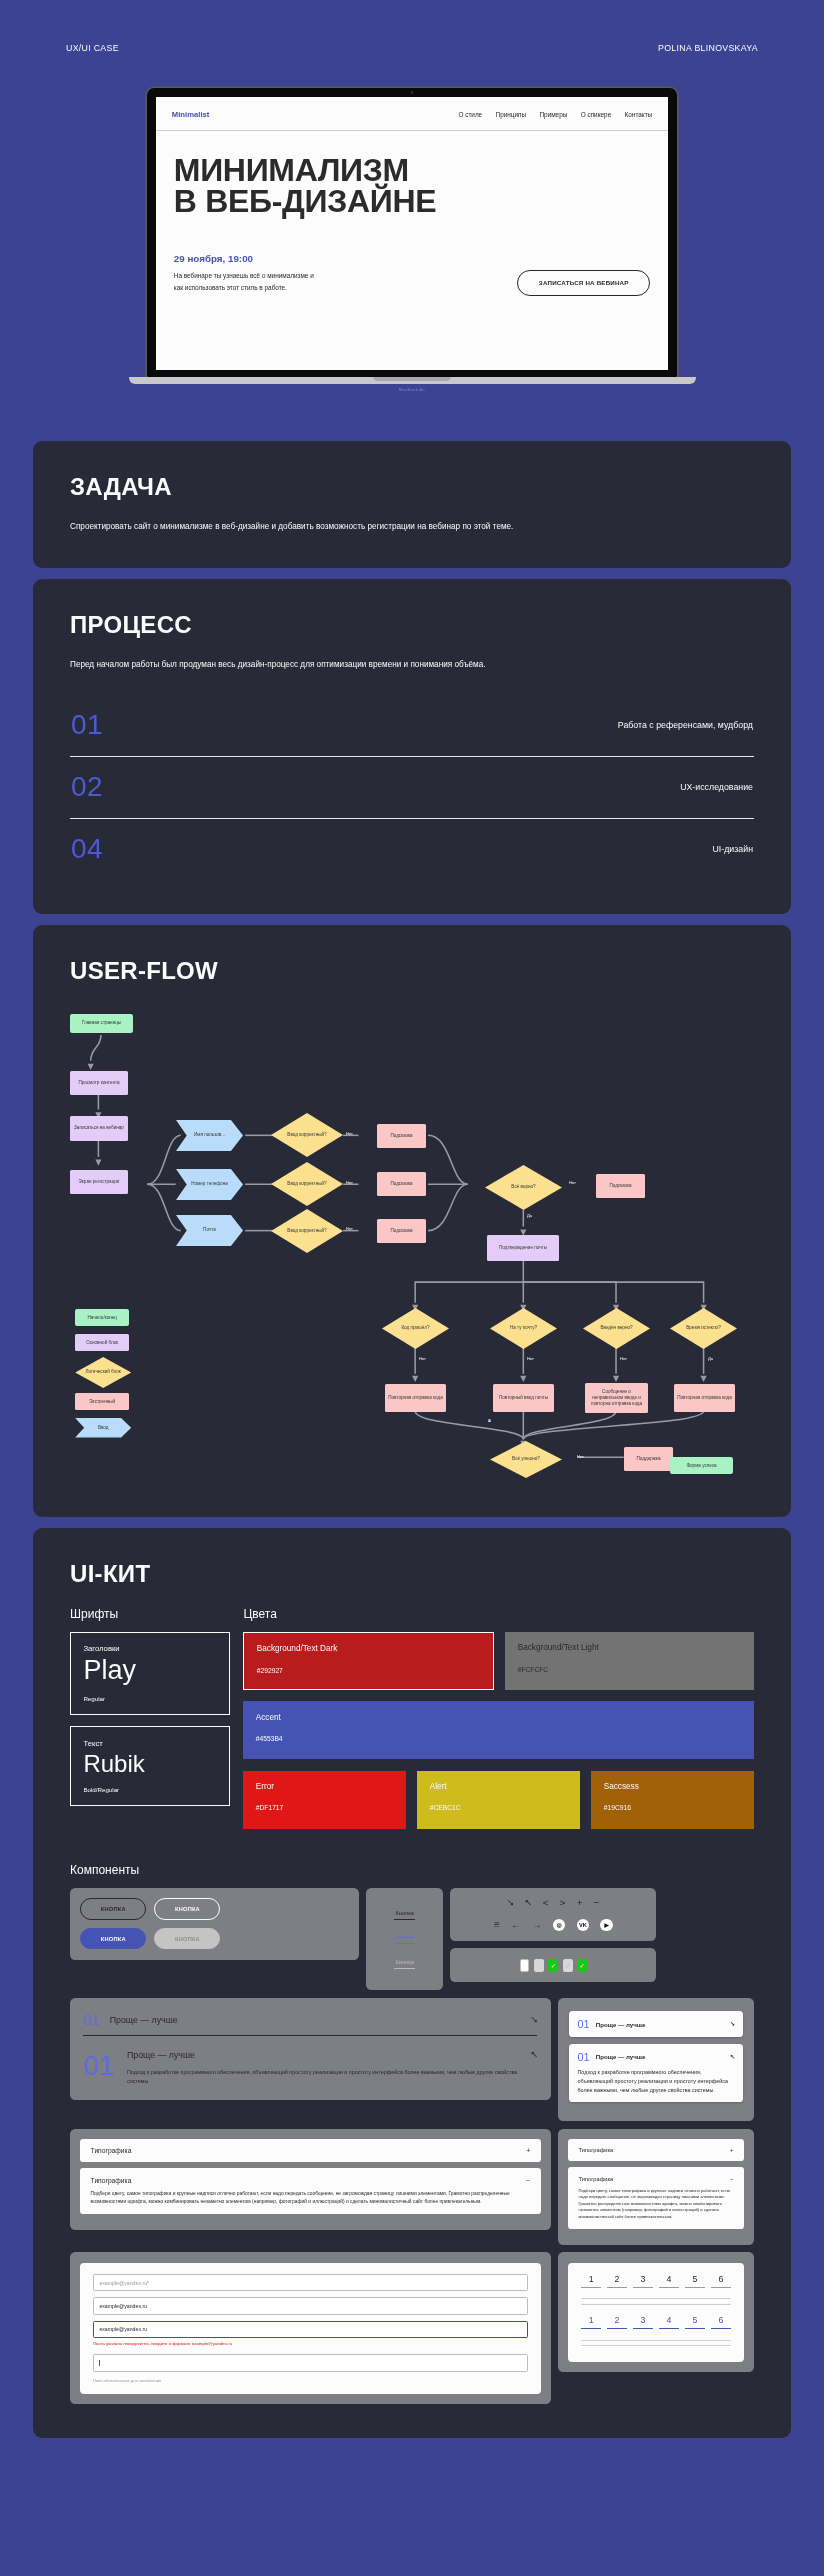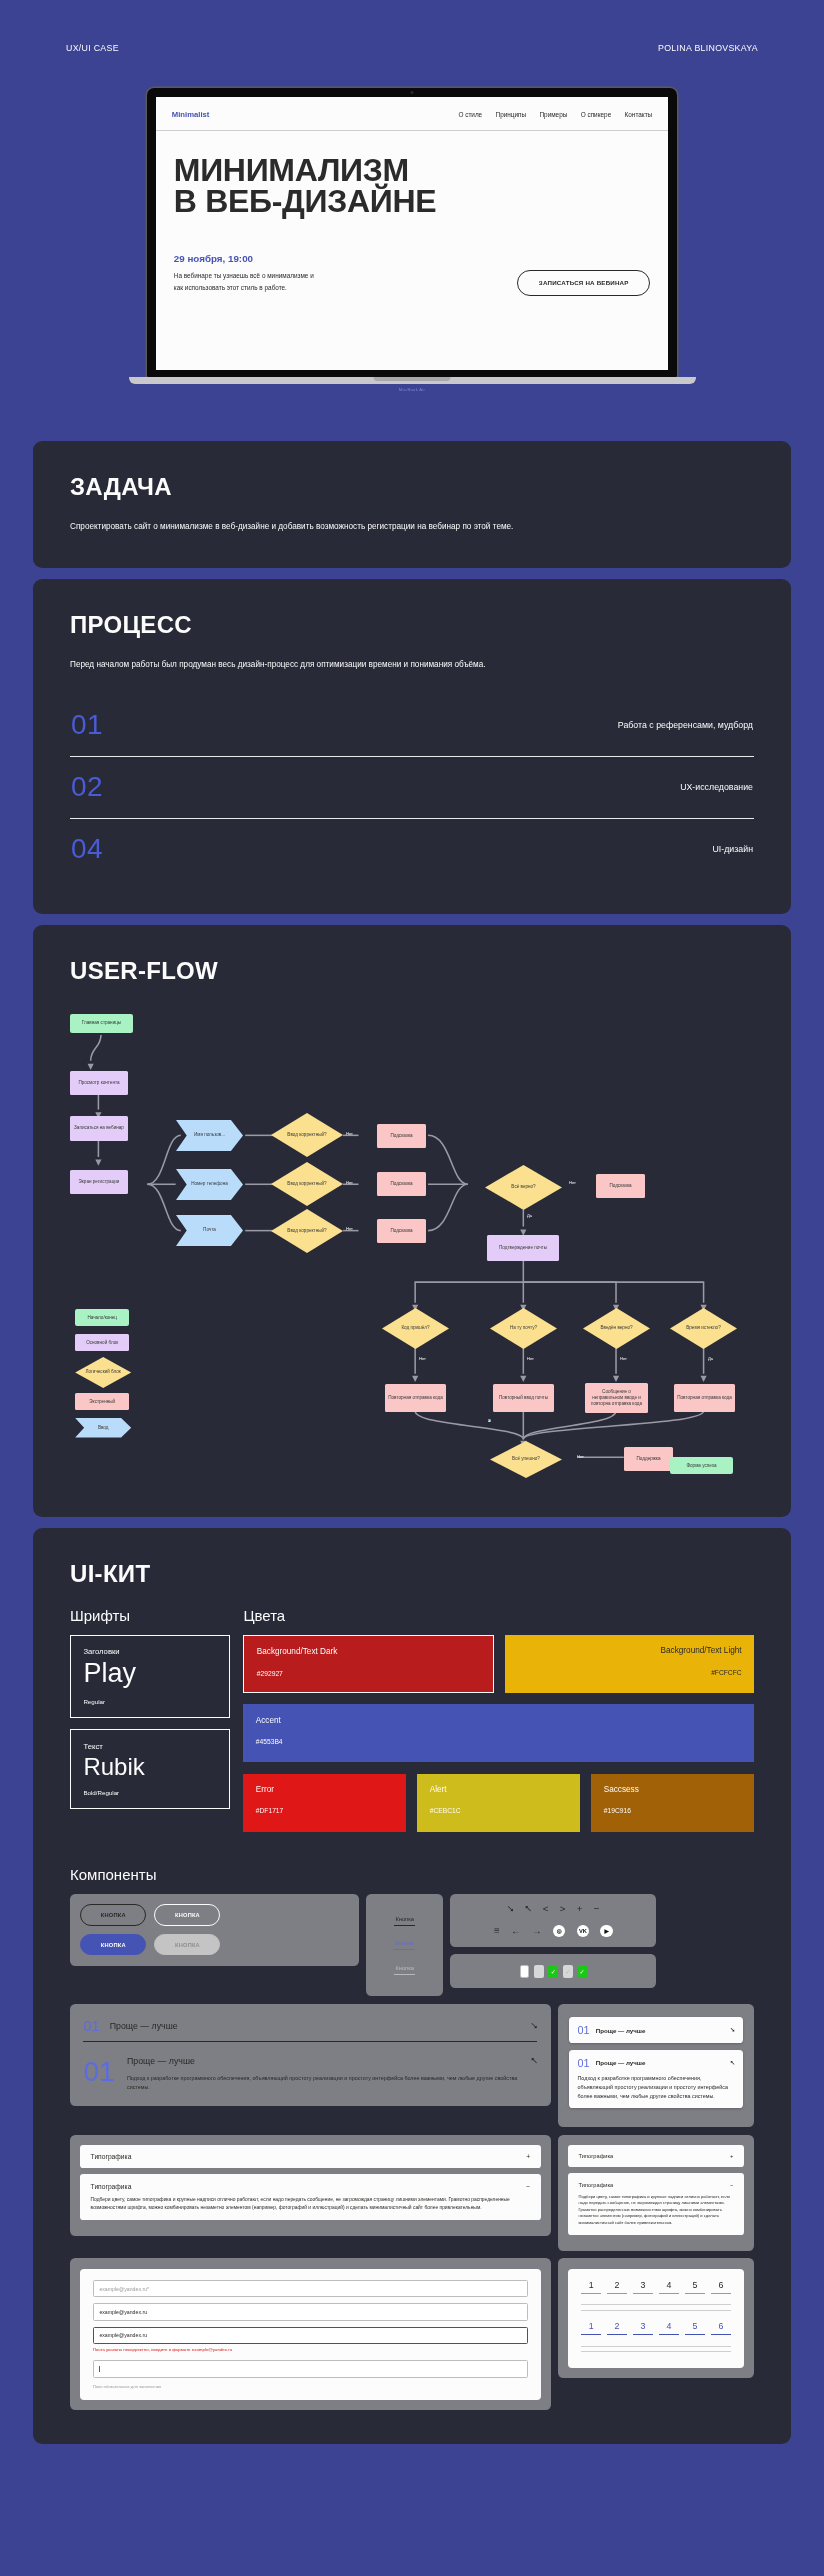--- a/index.html
+++ b/index.html
@@ -82,35 +82,35 @@
   .n-yellow{ background:#fbe08f; }
   .n-blue  { background:#b9dcfb; }
   .diamond { clip-path: polygon(50% 0%, 100% 50%, 50% 100%, 0% 50%); }
   .chevron { clip-path: polygon(0% 0%, 82% 0%, 100% 50%, 82% 100%, 0% 100%, 16% 50%); }
   .edge-label{ position:absolute; font-size:4.1px; color:#fcfcfc;}
   .legend-item { position:absolute; }
 
   svg.wires { position:absolute; inset:0; width:100%; height:100%; pointer-events:none;}
 
   
-  .kit-sub { font-size:15px; font-weight:400; margin-bottom:11.3px; }
+  .kit-sub { font-size:12px; font-weight:400; margin-bottom:11.3px; }
   .kit-grid { display:flex; gap:13.4px; margin-bottom: 23px;}
   .kit-col-left { width: 160px; }
   .kit-col-right{ flex:1; }
   .font-box { border:0.5px solid #fcfcfc; padding:11.3px 12.4px 12.4px 12.4px; margin-bottom:11.3px;}
   .font-kind { font-size:7.7px; margin-bottom:4.1px;}
   .font-name { font-size:27px; font-weight:400; line-height:1; margin: 3.1px 0 10.3px 0;}
   .font-name.bold{ font-weight:400; font-size:24px;}
   .font-weight{ font-size:6.2px;}
   .sw-row { display:flex; gap:11.3px; margin-bottom:11.3px;}
   .swatch { padding:11.3px 12.4px 13.4px 12.4px; position:relative; min-height:58px;}
   .swatch .nm { font-size:8.2px; margin-bottom:13.4px;}
   .swatch .hx { font-size:6.7px; }
   .sw-dark { background:#b91c1c; border:0.5px solid #fcfcfc; flex:1;}
-  .sw-light{ background:#eab308; color:#292927; flex:1;text-align:right;}
+  .sw-light{ background:#737373; color:#292927; flex:1;}
   .sw-accent{ background:#4553b4; width:100%;}
   .sw-err { background:#df1717; flex:1;}
   .sw-alert{ background:#cebc1c; flex:1;}
   .sw-succ{ background:#a16207; flex:1;}
 
   
   .comp-grid { display:flex; gap:7.2px; align-items:flex-start; flex-wrap:wrap; }
   .comp-box { background:#7e7e85; border-radius:5.2px; padding:10.3px; }
   .btn-pill { border-radius:20.6px; font-size:5.7px; font-weight:700; letter-spacing:0.2px;
               padding:6.7px 13.4px; text-align:center; min-width:66px;}

